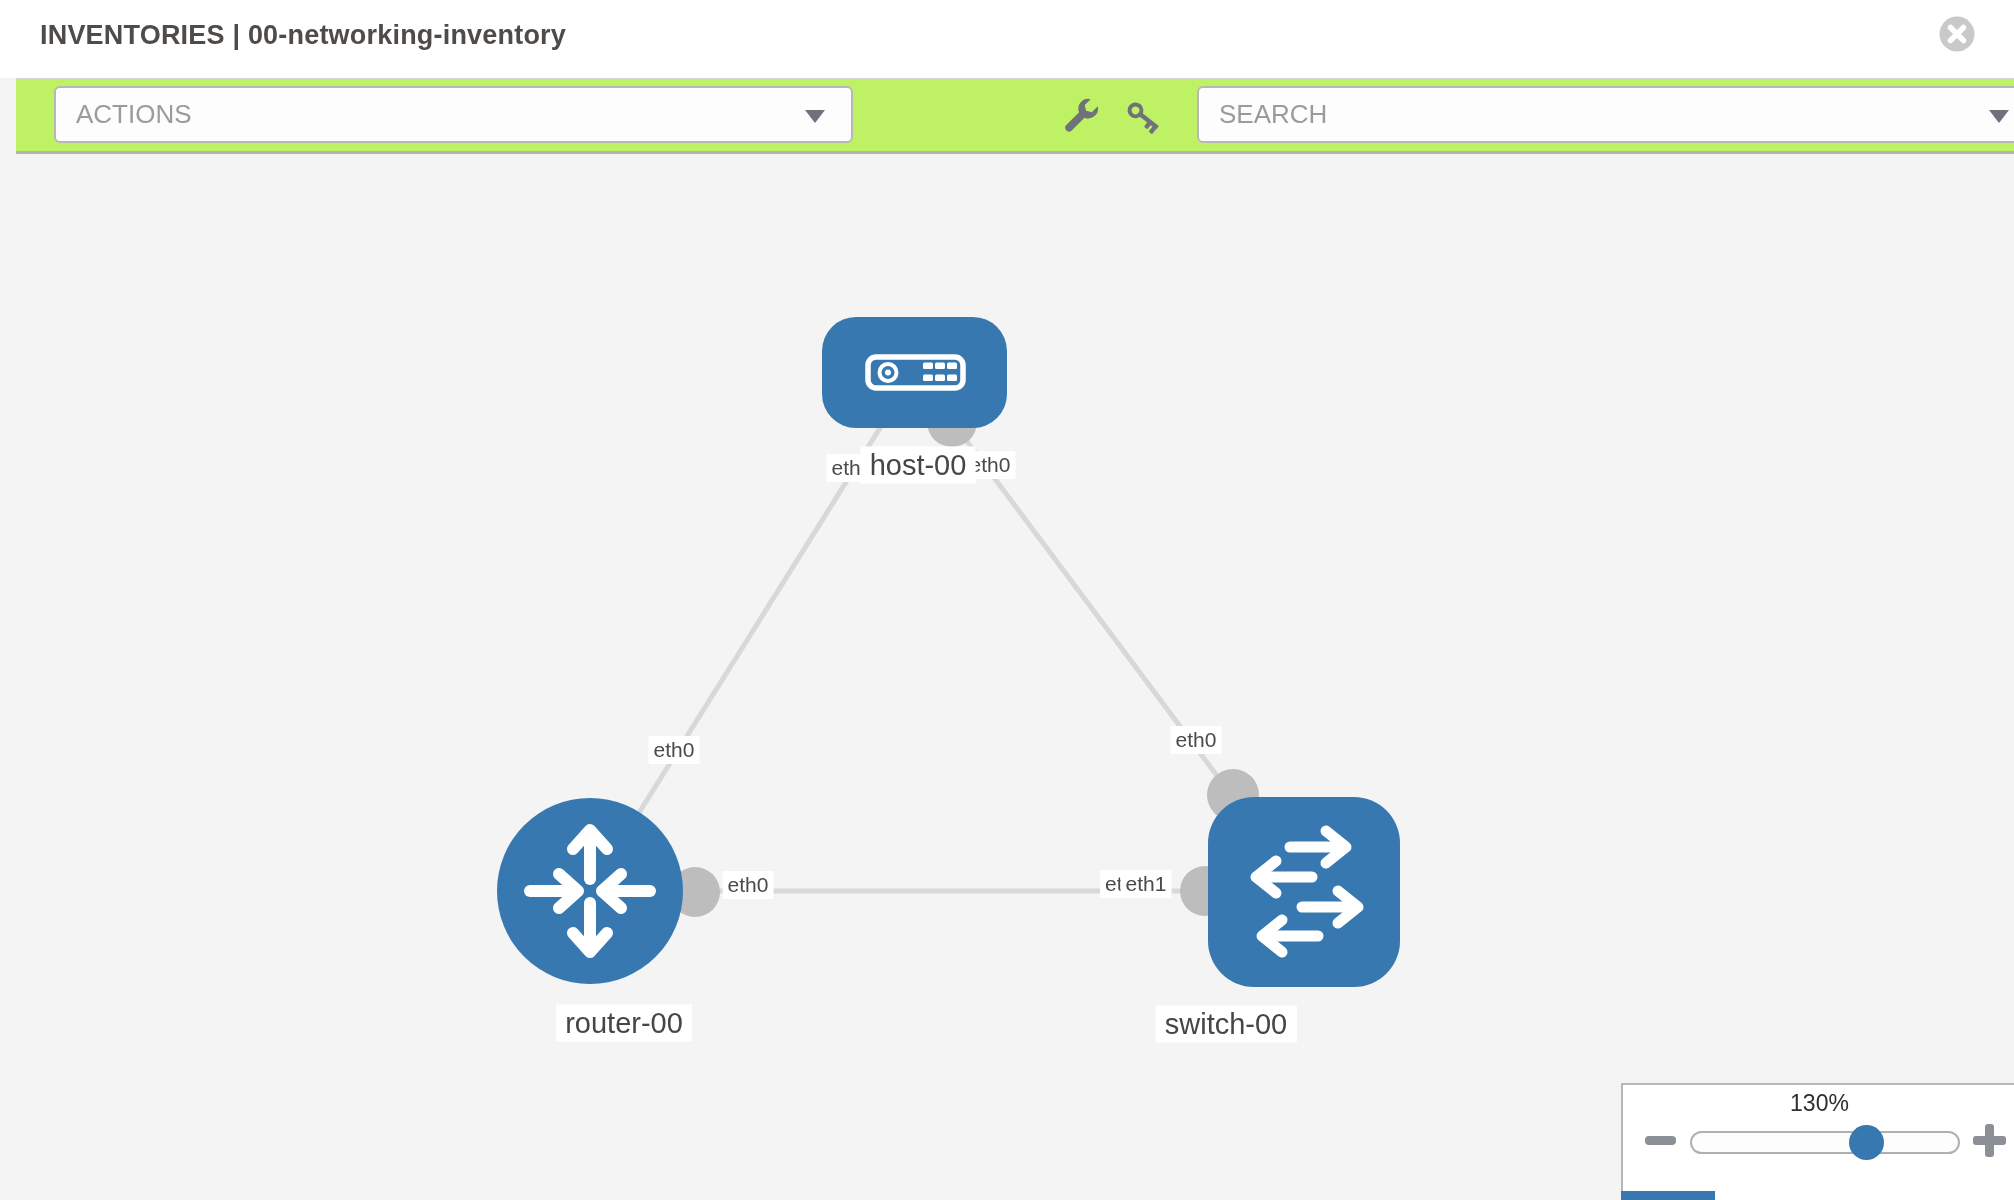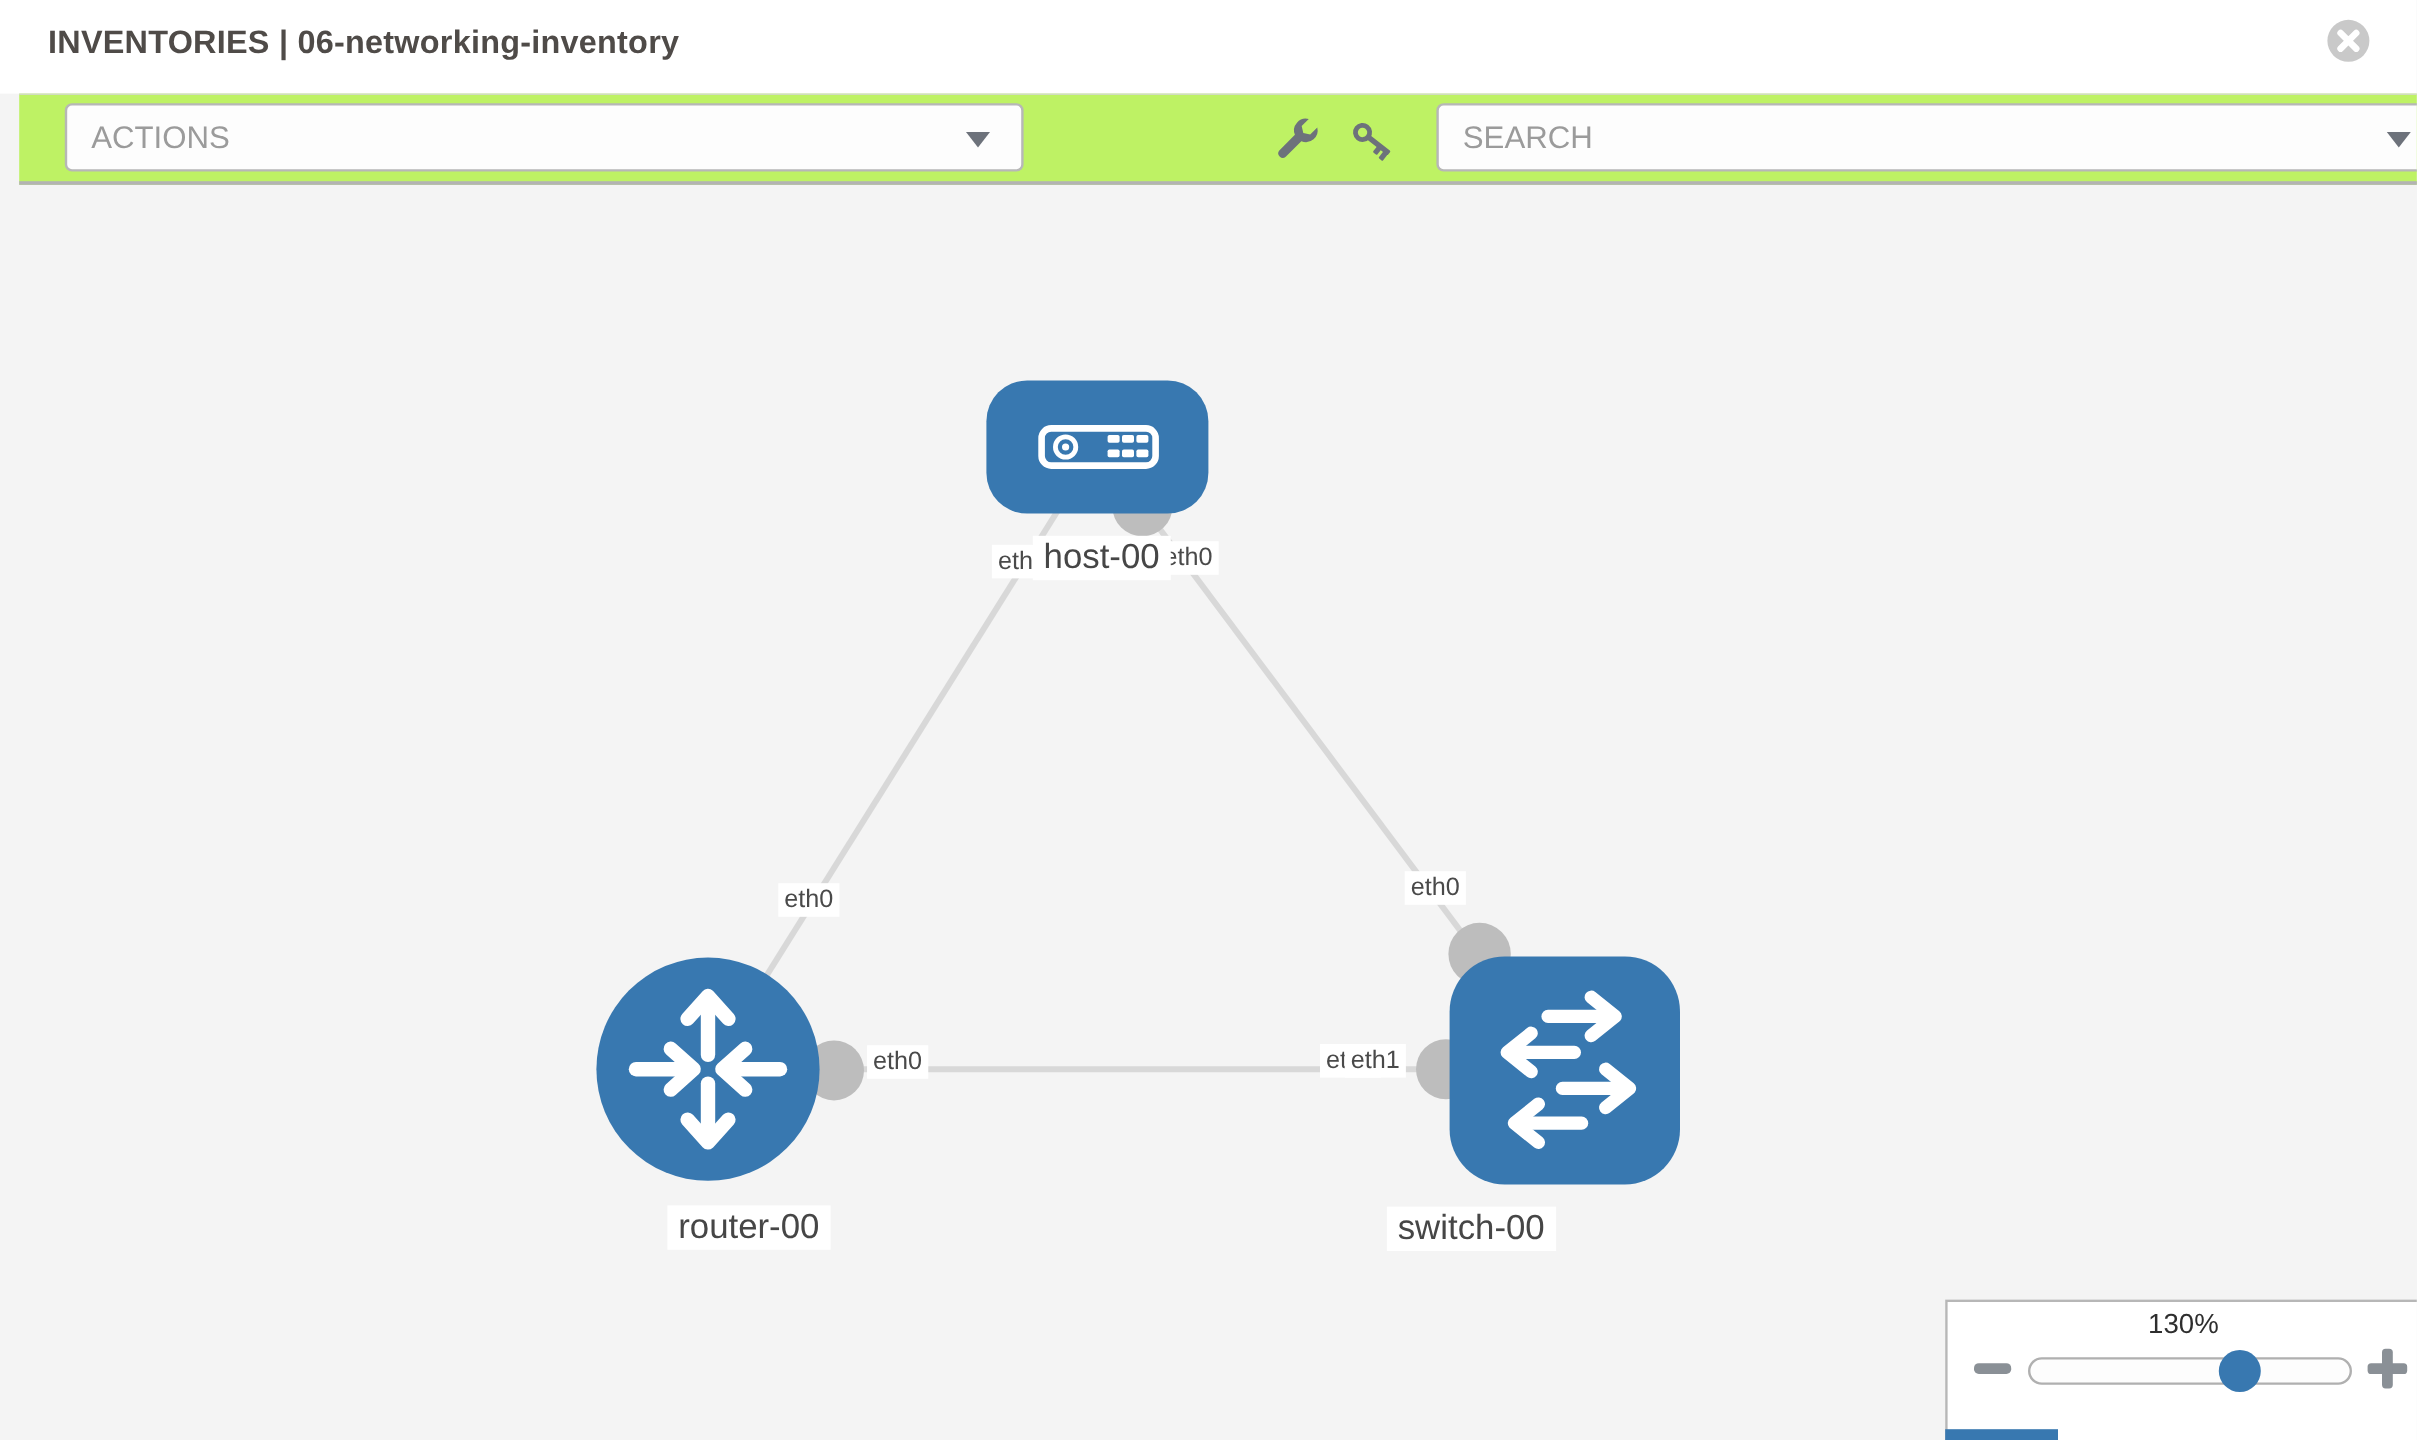--- a/index.html
+++ b/index.html
@@ -117,21 +117,21 @@
     <div class="chip" style="left:748px;top:885px;">eth0</div>
     <div class="chip left-anchored" style="left:1100px;top:884px;">eth0</div>
     <div class="chip top-layer" style="left:1146px;top:884px;">eth1</div>
 
     <div class="node-label" style="left:918px;top:455px;">host-00</div>
     <div class="node-label" style="left:624px;top:1013px;">router-00</div>
     <div class="node-label" style="left:1226px;top:1014px;">switch-00</div>
   </div>
 
   <div class="header">
-    <div class="page-title">INVENTORIES | 06-networking-inventory</div>
+    <div class="page-title">INVENTORIES | 00-networking-inventory</div>
     <svg class="close-btn" viewBox="0 0 38 38">
       <circle cx="19" cy="19" r="17.5" fill="#c9c9c9"></circle>
       <path d="M12.5 12.5 L25.5 25.5 M25.5 12.5 L12.5 25.5" stroke="#ffffff" stroke-width="5.5" stroke-linecap="round"></path>
     </svg>
   </div>
 
   <div class="toolbar">
     <div class="select actions">
       <span class="sel-label">ACTIONS</span>
       <i class="caret"></i>

